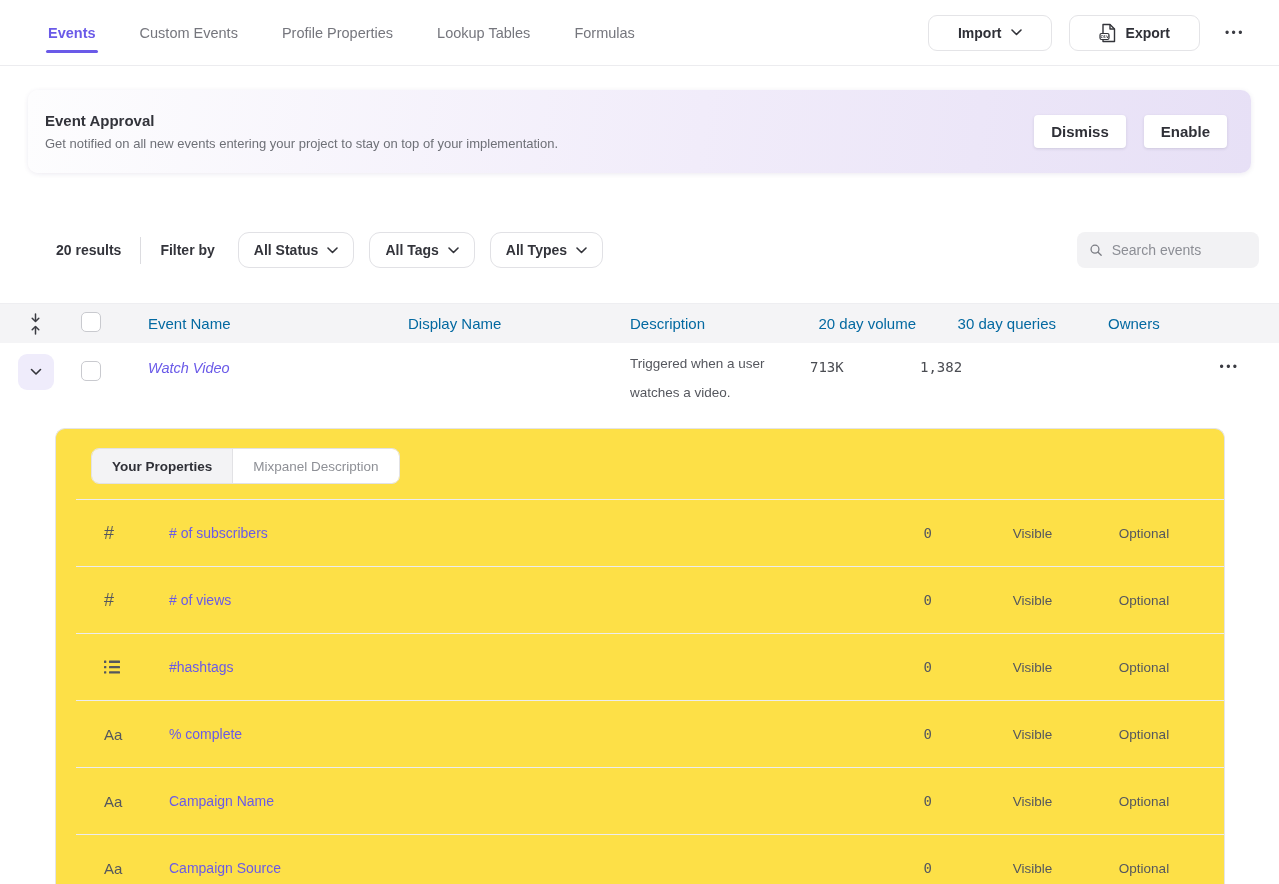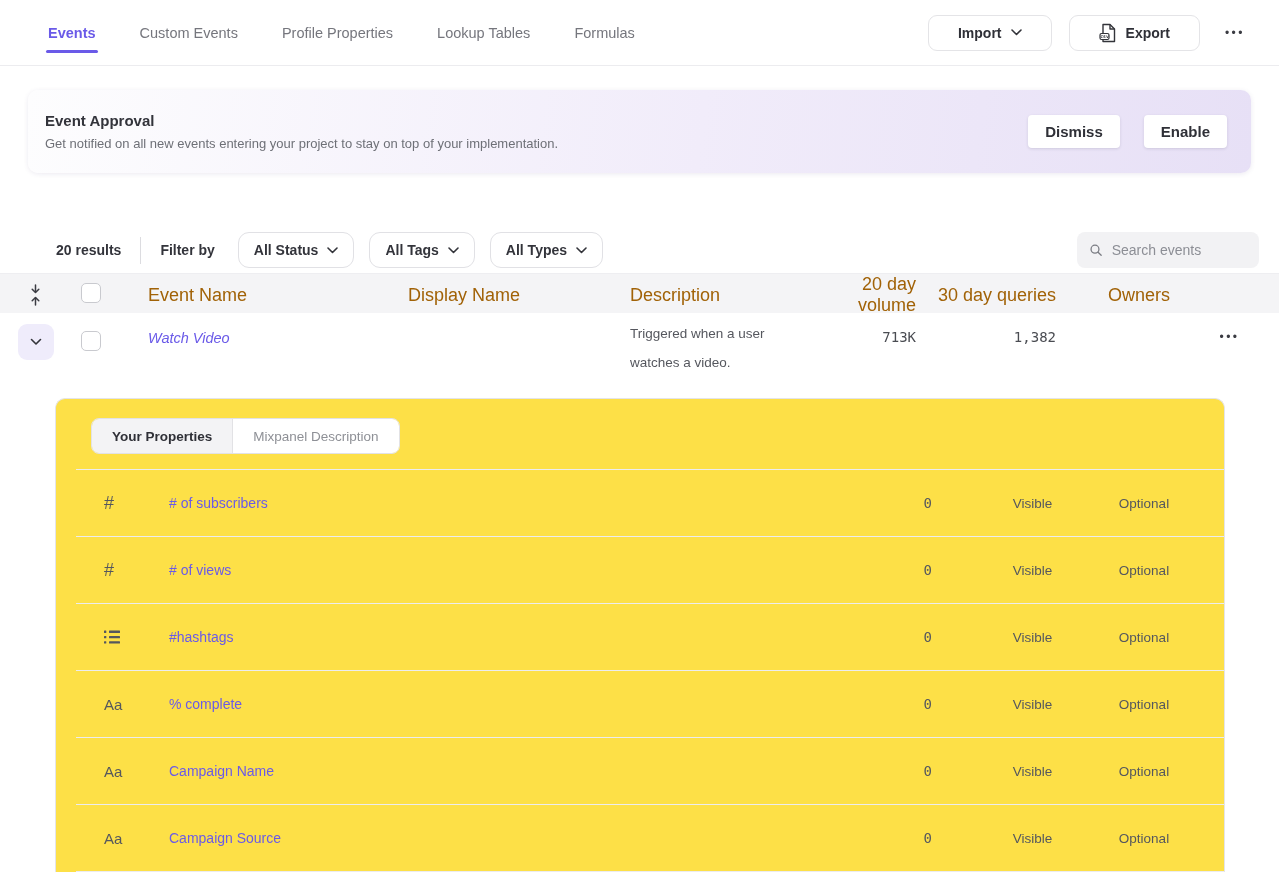--- a/index.html
+++ b/index.html
@@ -18,21 +18,21 @@
   .tab.active { color:var(--accent); font-weight:700; }
   .tab.active::after { content:""; position:absolute; left:-2px; right:-2px; bottom:11px; height:3px; border-radius:2px; background:var(--accent); }
   .nav-actions { display:flex; align-items:center; gap:17px; }
   .btn { height:36px; border:1px solid #e4e4e7; border-radius:9px; background:#fff; font-family:inherit;
          font-size:14px; font-weight:700; color:#2f3037; display:inline-flex; align-items:center; gap:9px; padding:0 29px; cursor:pointer; }
   .icon-btn { border:none; background:transparent; cursor:pointer; padding:6px 8px; }
   .dots { font-size:12px; letter-spacing:2.5px; color:#3a3b42; line-height:1; }
 
   
   .banner { margin:24px 28px 0; height:83px; border-radius:10px; padding:0 24px 0 17px;
-            display:flex; align-items:center; gap:24px;
+            display:flex; align-items:center; gap:18px;
             background:linear-gradient(97deg, var(--banner-start,#FDFDFE) 0%, var(--banner-mid,#F1ECFA) 55%, var(--banner-end,#E7E0F6) 100%);
             box-shadow:0 1px 5px rgba(70,50,120,0.10); }
   .banner-text { flex:1; }
   .banner-title { font-size:15px; font-weight:700; color:#33343b; margin-bottom:7px; }
   .banner-desc { font-size:13px; color:#6e7077; }
   .btn-plain { height:33px; border:none; border-radius:4px; background:#fff; font-family:inherit; font-size:15px; font-weight:700;
                color:#2f3037; padding:0 17px; cursor:pointer; box-shadow:0 1px 3px rgba(40,40,70,0.14); }
 
   
   .filter-row { margin:59px 20px 0 56px; display:flex; align-items:center; height:36px; }
@@ -42,38 +42,38 @@
   .pills { display:flex; gap:15px; }
   .pill { height:36px; border:1px solid #e1e1e5; border-radius:11px; background:#fff; font-family:inherit;
           display:inline-flex; align-items:center; gap:9px; padding:0 15px; font-size:14px; font-weight:700; color:#33343b; cursor:pointer; }
   .pill svg { margin-top:1px; }
   .search { margin-left:auto; width:182px; height:36px; background:#f2f2f4; border-radius:8px; display:flex; align-items:center; gap:9px; padding:0 12px; }
   .search input { border:none; outline:none; background:transparent; font-family:inherit; font-size:14px; color:#33343b; width:100%; }
   .search input::placeholder { color:#8c8e95; }
 
   
   .grid-cols { display:grid; grid-template-columns:71px 67px 260px 222px 190px 110px 140px 120px 1fr; }
-  .table-header { margin-top:5px; height:40px; background:var(--header-bg,#F4F4F6); align-items:center;
-                  font-size:18px; color:#a16207; border-top:1px solid #eeeef1; }
+  .table-header { margin-top:35px; height:40px; background:var(--header-bg,#F4F4F6); align-items:center;
+                  font-size:15px; color:#0369a1; border-top:1px solid #eeeef1; }
   .table-header > div { padding-left:10px; }
   .th-right { text-align:right; padding-left:0 !important; padding-right:4px; }
   .th-owners { padding-left:48px !important; }
   .cell-center { display:flex; justify-content:center; align-items:center; padding-left:0 !important; }
 
   .checkbox { width:20px; height:20px; border:1.5px solid #c9cacf; border-radius:5px; background:#fff; display:inline-block; cursor:pointer; }
 
   .event-row { height:85px; align-items:start; background:#fff; }
   .expander-cell { display:flex; justify-content:center; padding-top:11px; }
   .expander { width:36px; height:36px; border:none; border-radius:9px; background:var(--expander-bg,#EFECFB); display:flex; align-items:center; justify-content:center; cursor:pointer; }
   .cb-cell { padding-top:18px; padding-left:10px; }
   .name-cell { padding:16px 0 0 10px;font-style:italic; }
   .link { color:var(--accent); text-decoration:none; cursor:pointer; }
   .event-name { font-size:14.5px; }
   .desc-cell { padding:6px 0 0 10px; font-size:13.5px; color:#55575e; line-height:29px; }
-  .num-cell { padding-top:16px; text-align:right; padding-right:4px; font-size:14px; color:#4a4c52; }
+  .num-cell { padding-top:16px; text-align:left; padding-right:4px; font-size:14px; color:#4a4c52; }
   .row-actions { display:flex; justify-content:center; padding-top:10px; }
 
   
   .panel { margin-left:55px; width:1170px; height:474px; background:#fde047; border:1px solid #e4e4e7; border-bottom:none;
            border-radius:10px 10px 0 0; overflow:hidden;padding-left:20px; }
   .panel-tabs-wrap { padding:19px 15px 15px; border-bottom:1px solid #ececef; }
   .seg { display:inline-flex; border:1px solid #e2e2e5; border-radius:8px; overflow:hidden; }
   .seg-item { height:34px; display:flex; align-items:center; padding:0 20px; font-size:13.5px; font-weight:500; color:#8e9096; background:#fff; cursor:pointer; }
   .seg-item.active { background:#f3f3f5; color:#2f3037; font-weight:700; }
   .seg-item + .seg-item { border-left:1px solid #e2e2e5; }

